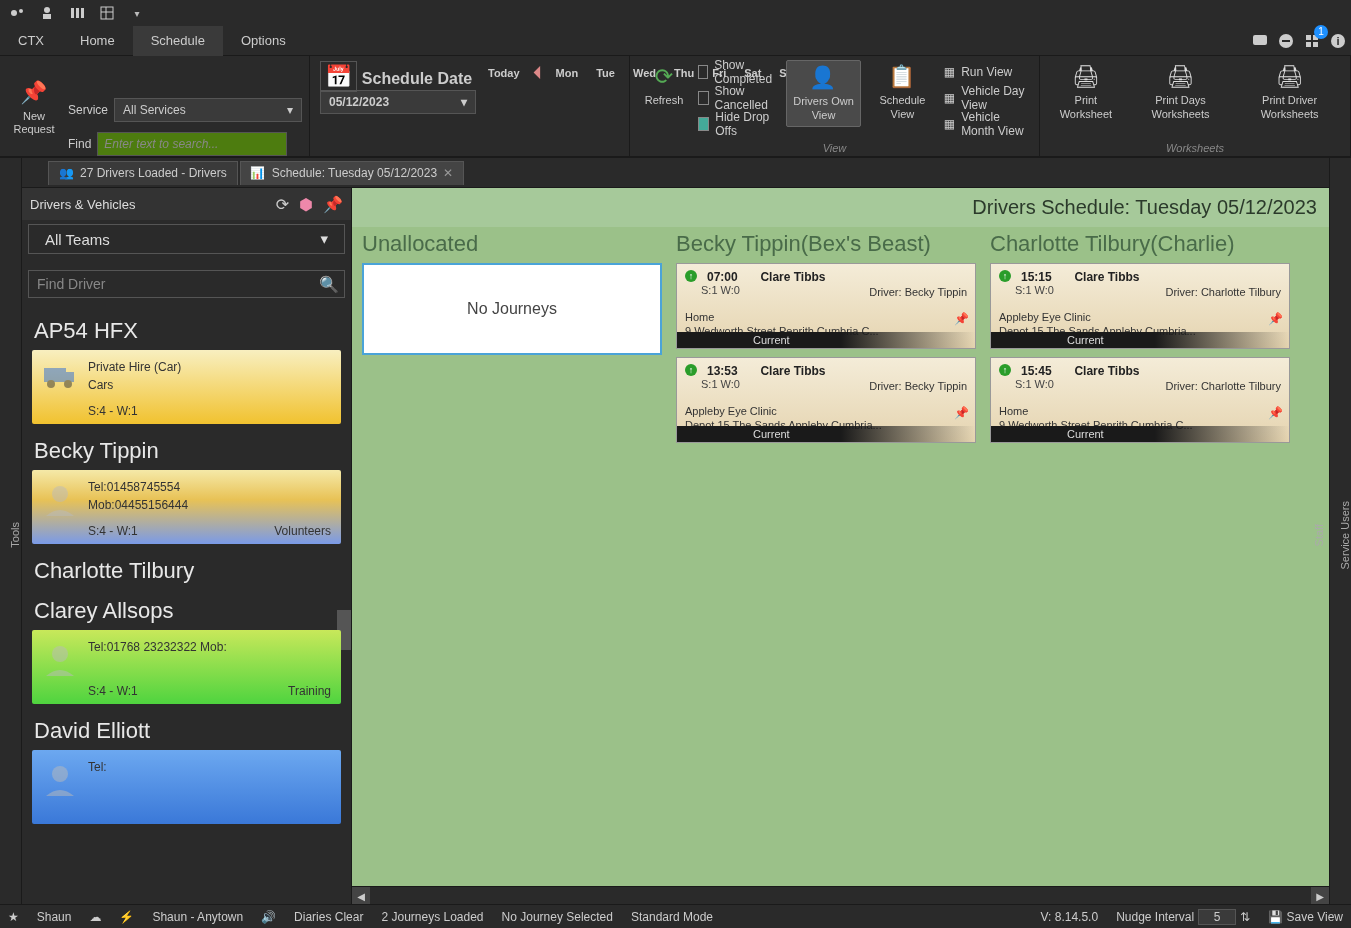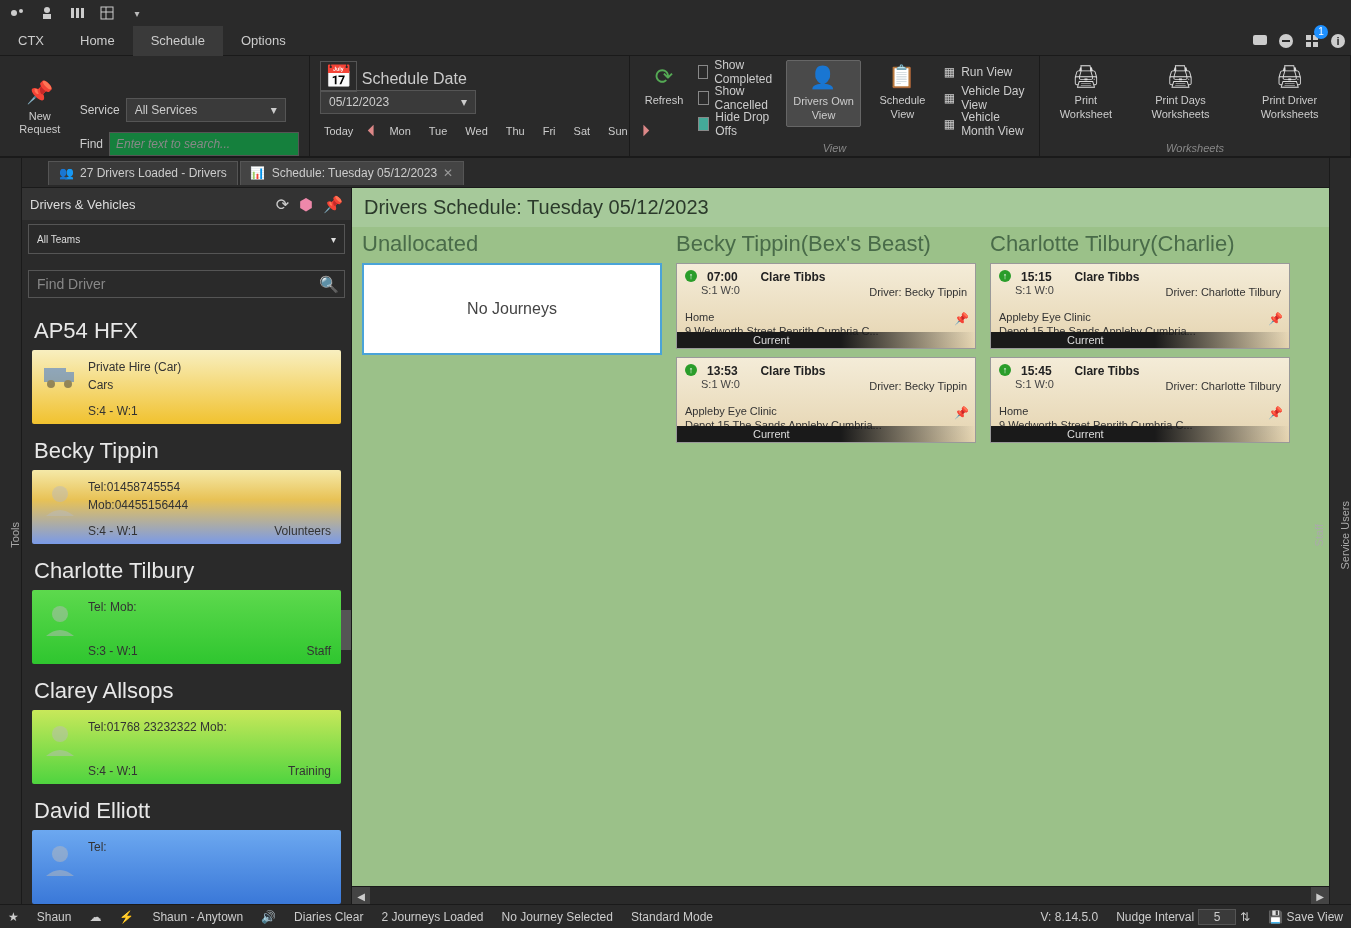--- a/index.html
+++ b/index.html
@@ -16,57 +16,57 @@
 .ribgrp { border-right:1px solid #1a1a1a; padding:4px 10px 2px 10px; display:flex; flex-direction:column; }
 .ribgrp .grpbody { flex:1; display:flex; align-items:flex-start; gap:10px; }
 .ribgrp .grplabel { text-align:center; font-size:11px; color:#888; padding-top:2px; font-style:italic;}
 .ribbtn { display:flex; flex-direction:column; align-items:center; justify-content:center; padding:4px 6px; font-size:11px; color:#ccc; cursor:pointer; text-align:center; line-height:1.2; min-width:48px;}
 .ribbtn.active { background:#4a4a4a; border:1px solid #666; border-radius:2px;}
 .ribbtn .bicon { font-size:22px; margin-bottom:4px; color:#ddd;}
 .ribrow { display:flex; flex-direction:column; gap:2px; }
 .ribrow .line { display:flex; align-items:center; gap:6px; font-size:12px; color:#ccc; height:24px;}
 .chk { display:inline-block; width:14px; height:14px; border:1px solid #888; background:#2a2a2a;}
 .svcbox, .datebox { background:#3a3a3a; border:1px solid #555; color:#ccc; padding:2px 8px; font-size:12px; height:24px; display:flex; align-items:center; justify-content:space-between; }
-.svcbox { width:160px;} .datebox{ width:156px;}
-.findbox input { background:#15803d; border:1px solid #555; color:#ccc; padding:3px 6px; font-size:12px; width:190px; height:24px;}
+.svcbox { width:188px;} .datebox{ width:156px;}
+.findbox input { background:#4d7c0f; border:1px solid #555; color:#ccc; padding:3px 6px; font-size:12px; width:190px; height:24px;}
 .findbox input::placeholder{color:#888; font-style:italic;}
 .daybtn { font-size:11px; color:#ccc; padding:2px 4px; cursor:pointer;}
 .daystrip { display:flex; gap:10px; align-items:center;}
 .contentwrap { position:absolute; top:158px; left:0; right:0; bottom:24px; display:flex; }
 .vside { width:22px; background:#2a2a2a; border-right:1px solid #1a1a1a; writing-mode:vertical-rl; text-orientation:mixed; font-size:11px; color:#aaa; display:flex; flex-direction:column; align-items:center; padding-top:8px; gap:14px;}
 .vside.right{ border-right:none; border-left:1px solid #1a1a1a;}
 .vside span{ transform:rotate(180deg); cursor:pointer;}
 .tabs { height:30px; background:#2a2a2a; display:flex; align-items:center; padding-left:26px; border-bottom:1px solid #1a1a1a;}
 .dtab { height:24px; background:#3a3a3a; display:flex; align-items:center; padding:0 10px; font-size:12px; color:#ccc; gap:6px; margin-right:2px; border:1px solid #555; border-bottom:none;}
 .dtab.active{ background:#444;}
 .dtab .x{ color:#999; cursor:pointer;}
 .mainflex { flex:1; display:flex; flex-direction:column;}
 .workarea { flex:1; display:flex; overflow:hidden;}
 .sidepanel { width:330px; background:#2a2a2a; border-right:1px solid #1a1a1a; display:flex; flex-direction:column;}
 .sphdr { height:32px; display:flex; align-items:center; justify-content:space-between; padding:0 8px; background:#333;}
 .sphdr .t{ font-size:13px; color:#ddd;}
 .sphdr .icns{ display:flex; gap:10px;}
-.teamsel { margin:4px 6px; background:#2a2a2a; border:1px solid #555; height:30px; display:flex; align-items:center; justify-content:space-between; padding:0 8px; font-size:10px; color:#ddd;}
+.teamsel { margin:4px 6px; background:#2a2a2a; border:1px solid #555; height:30px; display:flex; align-items:center; justify-content:space-between; padding:0 16px; font-size:15px; color:#ddd;}
 .finddrv { margin:12px 6px; position:relative;}
 .finddrv input{ width:100%; background:#2a2a2a; border:1px solid #555; height:28px; color:#ccc; padding:0 24px 0 8px; font-size:14px;}
 .finddrv input::placeholder{color:#888;}
 .finddrv .sic{ position:absolute; right:6px; top:5px; color:#888;}
 .drvlist{ flex:1; overflow:hidden; padding:0 4px; position:relative;}
 .drvhead { font-size:22px; color:#e8e8e8; padding:8px 8px 6px 8px;}
 .drvcard { margin:0 6px 6px 6px; border-radius:2px; padding:8px 10px; font-size:12px; color:#333; position:relative; min-height:74px; display:flex; align-items:flex-start; gap:10px;}
 .drvcard .av{ width:36px; height:36px; color:#999; opacity:.5; margin-top:4px;}
 .drvcard .info{ flex:1; line-height:1.5;}
 .drvcard .btm{ position:absolute; bottom:6px; left:56px; right:10px; display:flex; justify-content:space-between; font-size:12px; color:#333;}
 .card-yellow{ background:linear-gradient(to bottom,#f8efc0,#f1c22f);}
 .card-blue{ background:linear-gradient(to bottom,#f5e9a8 0%,#e8c256 40%,#7a9ae8 100%);}
 .card-green{ background:linear-gradient(to bottom,#5dd94d,#2fc62f);}
 .card-green2{ background:linear-gradient(to bottom,#c8e85a,#4fd43f);}
 .card-blue2{ background:linear-gradient(to bottom,#6ca8f0,#3a78d8);}
 .schedarea{ flex:1; background:#9bc189; display:flex; flex-direction:column; overflow:hidden;}
-.schedtitle{ font-size:20px; color:#2b3a2b; padding:8px 12px; background:#a6c99a;}
+.schedtitle{ font-size:20px; color:#2b3a2b; padding:8px 12px; background:#a6c99a;text-align:right;}
 .schedcols{ flex:1; display:flex; gap:14px; padding:0 10px; overflow:auto;}
 .scol{ width:300px; min-width:300px;}
 .scolhead{ font-size:22px; color:#496b49; padding:4px 0 6px 0;}
 .nojourney{ background:#fff; border:2px solid #4aa3d8; height:92px; display:flex; align-items:center; justify-content:center; font-size:16px; color:#444;}
 .jcard{ background:linear-gradient(to bottom,#f4ecd8,#e5d4b0); border:1px solid #999; margin-bottom:8px; position:relative; padding:6px 8px 0 8px; font-size:12px; color:#333; min-height:86px;}
 .jcard .row1{ display:flex; gap:8px;}
 .jcard .jtime{ font-weight:bold; color:#222;}
 .jcard .jname{ font-weight:bold; color:#222;}
 .jcard .sw{ font-size:11px; color:#444;}
 .jcard .jdrv{ position:absolute; right:8px; top:22px; font-size:11px; color:#333;}
@@ -169,21 +169,21 @@
         <div class="line findbox">
           <span>Find</span>
           <input placeholder="Enter text to search..." style="">
         </div>
       </div>
     </div>
     <div class="grplabel">Schedule</div>
   </div>
 
   <div class="ribgrp" style="width:320px;">
-    <div class="grpbody" style="flex-direction:column; gap:8px; padding-top:4px;">
+    <div class="grpbody" style="gap:8px; padding-top:4px;font-weight:bold;">
       <div class="line" style="gap:10px;">
         <span style="font-size:22px; border:1px solid #555; padding:2px 4px;">📅</span>
         <span>Schedule Date</span>
         <div class="datebox">
             <span>05/12/2023</span>
             <span>▾</span>
           </div>
       </div>
       <div class="daystrip">
         <span class="daybtn">Today</span>
@@ -335,36 +335,20 @@
               <div class="info">
                 <div>Tel:01458745554</div>
                 <div>Mob:04455156444</div>
               </div>
               <div class="btm">
                 <span>S:4 - W:1</span>
                 <span>Volunteers</span>
               </div>
             </div>
             <div class="drvhead">Charlotte Tilbury</div>
-            <div class="drvcard card-green">
-              <div class="av">
-                <svg width="36" height="36">
-                  <circle cx="18" cy="12" r="8" fill="#bbb"></circle>
-                  <path d="M4 34 Q18 22 32 34" fill="#bbb"></path>
-                </svg>
-              </div>
-              <div class="info">
-                <div>Tel: Mob:</div>
-                <div></div>
-              </div>
-              <div class="btm">
-                <span>S:3 - W:1</span>
-                <span>Staff</span>
-              </div>
-            </div>
             <div class="drvhead">Clarey Allsops</div>
             <div class="drvcard card-green2">
               <div class="av">
                 <svg width="36" height="36">
                   <circle cx="18" cy="12" r="8" fill="#bbb"></circle>
                   <path d="M4 34 Q18 22 32 34" fill="#bbb"></path>
                 </svg>
               </div>
               <div class="info">
                 <div>Tel:01768 23232322 Mob:</div>

